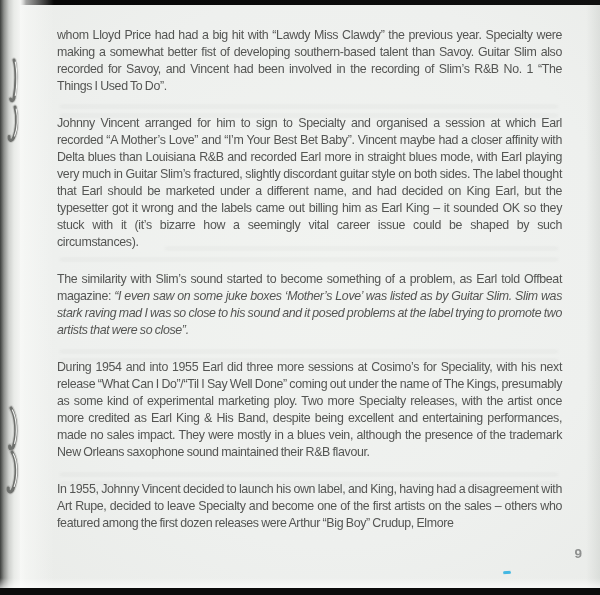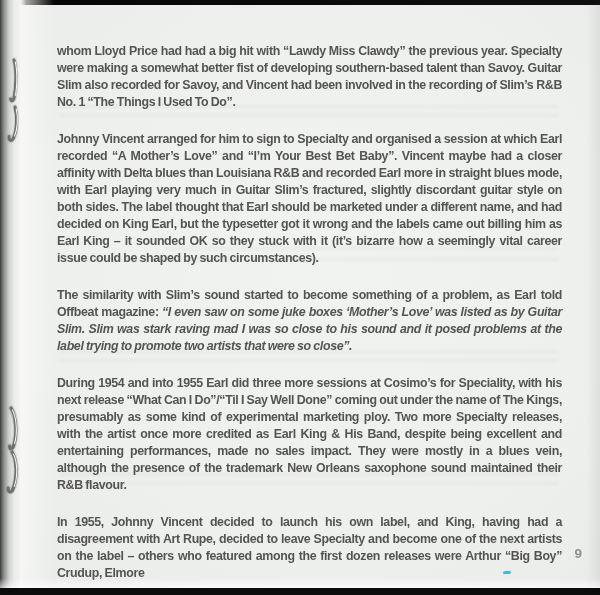--- a/index.html
+++ b/index.html
@@ -44,21 +44,21 @@
     left: 57px;
     top: 27px;
     width: 505px;
     color: #545553;
     font-size: 12.4px;
     line-height: 17px;
     letter-spacing: -0.35px;
     word-spacing: -0.6px;
     text-align: justify;
   }
-  .text-column p { margin: 16px 0 20px 0; font-weight: bold; }
+  .text-column p { margin: 0 0 20px 0; }
   .text-column em { font-style: italic; }
 
   
   .ghost {
     position: absolute;
     background: repeating-linear-gradient(180deg,
       rgba(104,108,104,0.10) 0px, rgba(104,108,104,0.10) 3px,
       rgba(104,108,104,0) 3px, rgba(104,108,104,0) 9px);
     filter: blur(1.4px);
     opacity: 0.6;
@@ -123,21 +123,21 @@
       <path d="M12,452 C17,460 17.5,477 13,489 C11,493.5 7.7,492 8.2,488" fill="none" stroke="#6e706d" stroke-width="3.2" stroke-linecap="round"></path>
       <path d="M13.4,454 C17.6,462 17.8,477 14.2,486.5" fill="none" stroke="#f2f3f1" stroke-width="1.1" stroke-linecap="round"></path>
     </g>
   </svg>
 
   <div class="text-column">
     <p>whom Lloyd Price had had a big hit with “Lawdy Miss Clawdy” the previous year. Specialty were making a somewhat better fist of developing southern-based talent than Savoy. Guitar Slim also recorded for Savoy, and Vincent had been involved in the recording of Slim’s R&amp;B No. 1 “The Things I Used To Do”.</p>
     <p>Johnny Vincent arranged for him to sign to Specialty and organised a session at which Earl recorded “A Mother’s Love” and “I’m Your Best Bet Baby”. Vincent maybe had a closer affinity with Delta blues than Louisiana R&amp;B and recorded Earl more in straight blues mode, with Earl playing very much in Guitar Slim’s fractured, slightly discordant guitar style on both sides. The label thought that Earl should be marketed under a different name, and had decided on King Earl, but the typesetter got it wrong and the labels came out billing him as Earl King – it sounded OK so they stuck with it (it’s bizarre how a seemingly vital career issue could be shaped by such circumstances).</p>
     <p><span>The similarity with Slim’s sound started to become something of a problem, as Earl told Offbeat magazine: </span><em>“I even saw on some juke boxes ‘Mother’s Love’ was listed as by Guitar Slim. Slim was stark raving mad I was so close to his sound and it posed problems at the label trying to promote two artists that were so close”.</em></p>
     <p>During 1954 and into 1955 Earl did three more sessions at Cosimo’s for Speciality, with his next release “What Can I Do”/“Til I Say Well Done” coming out under the name of The Kings, presumably as some kind of experimental marketing ploy. Two more Specialty releases, with the artist once more credited as Earl King &amp; His Band, despite being excellent and entertaining performances, made no sales impact. They were mostly in a blues vein, although the presence of the trademark New Orleans saxophone sound maintained their R&amp;B flavour.</p>
-    <p>In 1955, Johnny Vincent decided to launch his own label, and King, having had a disagreement with Art Rupe, decided to leave Specialty and become one of the next artists on the label – others who featured among the first dozen releases were Arthur “Big Boy” Crudup, Elmore</p>
+    <p>In 1955, Johnny Vincent decided to launch his own label, and King, having had a disagreement with Art Rupe, decided to leave Specialty and become one of the first artists on the sales – others who featured among the first dozen releases were Arthur “Big Boy” Crudup, Elmore</p>
   </div>
 
   <div class="ghost ghost-1"></div>
   <div class="ghost ghost-2"></div>
   <div class="ghost ghost-3"></div>
   <div class="ghost ghost-4"></div>
   <div class="ghost ghost-5"></div>
 
   <div class="page-number">9</div>
 

